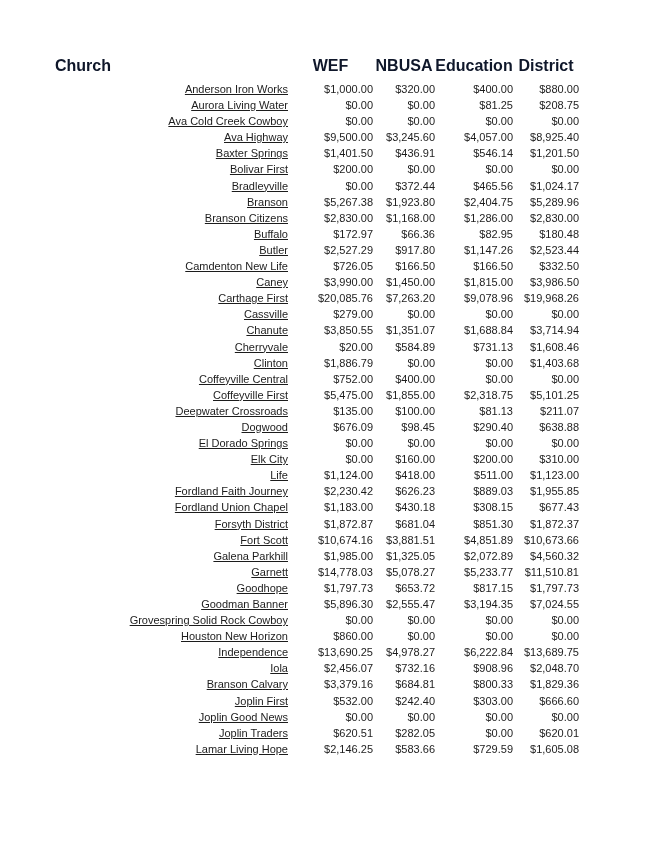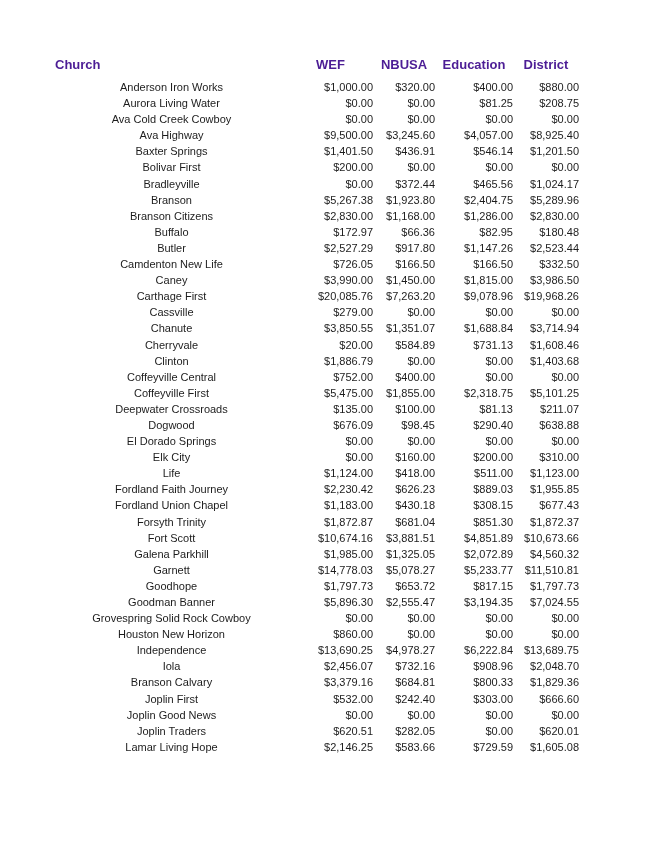--- a/index.html
+++ b/index.html
@@ -26,44 +26,45 @@
     table-layout: fixed;
     width: 524px;
   }
   col.c-church   { width: 233px; }
   col.c-wef      { width: 85px; }
   col.c-nbusa    { width: 62px; }
   col.c-edu      { width: 78px; }
   col.c-district { width: 66px; }
 
   table.contrib th {
-    font-size: 13px;
+    font-size: 16px;
     font-weight: bold;
-    color: #4c1d95;
+    color: #0f172a;
     text-align: center;
     vertical-align: top;
     padding: 0 0 6px 0;
     height: 16px;
     white-space: nowrap;
   }
   table.contrib th.name {
     text-align: left;
   }
   table.contrib td {
     font-size: 11px;
     color: #1c1c1c;
     padding: 0;
     height: 16.1px;
     line-height: 16.1px;
     vertical-align: middle;
     white-space: nowrap;
     overflow: hidden;
   }
   table.contrib td.name {
-    text-align: center;
+    text-align: right;
+    text-decoration: underline;
   }
   table.contrib td.num {
     text-align: right;
   }
 </style>
 </head>
 <body>
 
 <div class="page">
   <table class="contrib">
@@ -267,21 +268,21 @@
           <td class="num">$1,955.85</td>
         </tr>
         <tr>
           <td class="name">Fordland Union Chapel</td>
           <td class="num">$1,183.00</td>
           <td class="num">$430.18</td>
           <td class="num">$308.15</td>
           <td class="num">$677.43</td>
         </tr>
         <tr>
-          <td class="name">Forsyth Trinity</td>
+          <td class="name">Forsyth District</td>
           <td class="num">$1,872.87</td>
           <td class="num">$681.04</td>
           <td class="num">$851.30</td>
           <td class="num">$1,872.37</td>
         </tr>
         <tr>
           <td class="name">Fort Scott</td>
           <td class="num">$10,674.16</td>
           <td class="num">$3,881.51</td>
           <td class="num">$4,851.89</td>

